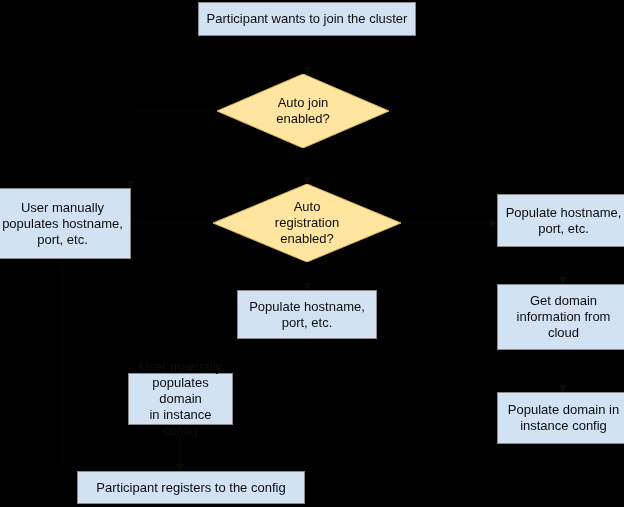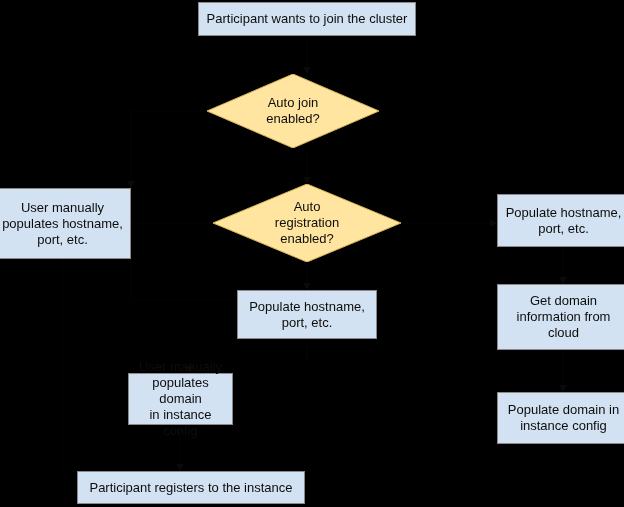--- a/index.html
+++ b/index.html
@@ -80,21 +80,21 @@
   
   #node-start        { left: 198px; top: 2px;   width: 218px; height: 34px; }
   #node-left-host    { left: -6px;  top: 188px; width: 137px; height: 71px; }
   #node-right-host   { left: 497px; top: 194px; width: 133px; height: 53px; }
   #node-right-domain { left: 497px; top: 284px; width: 133px; height: 66px; }
   #node-center-host  { left: 237px; top: 290px; width: 140px; height: 49px; }
   #node-right-popdom { left: 497px; top: 392px; width: 133px; height: 52px; }
   #node-left-domain  { left: 128px; top: 373px; width: 105px; height: 52px; }
   #node-end          { left: 77px;  top: 471px; width: 228px; height: 33px; }
 
-  #decision-autojoin { left: 207px; top: 74px;  width: 172px; height: 74px; }
+  #decision-autojoin { left: 217px; top: 74px;  width: 172px; height: 74px; }
   #decision-autoreg  { left: 213px; top: 184px; width: 188px; height: 78px; align-items: center; }
 </style>
 </head>
 <body>
 
 <div id="canvas">
 
   <svg class="edges" viewBox="0 0 624 507" width="624" height="507" aria-hidden="true">
     <g stroke="#050505" stroke-width="1" fill="none">
       <path d="M307,36 L307,74"></path>
@@ -138,21 +138,21 @@
 information from
 cloud</div>
 
   <div class="node" id="node-right-popdom">Populate domain in
 instance config</div>
 
   <div class="node" id="node-left-domain">User manually
 populates domain
 in instance config</div>
 
-  <div class="node" id="node-end">Participant registers to the instance</div>
+  <div class="node" id="node-end">Participant registers to the config</div>
 
   <div class="decision" id="decision-autojoin">
     <svg class="dia-shape" viewBox="0 0 172 74" preserveAspectRatio="none">
       <polygon points="86,0 172,37 86,74 0,37" fill="#ffe5a0" stroke="#d6b656" stroke-width="1"></polygon>
     </svg>
     <span class="dia-label">Auto join
 enabled?</span>
   </div>
 
   <div class="decision" id="decision-autoreg">

